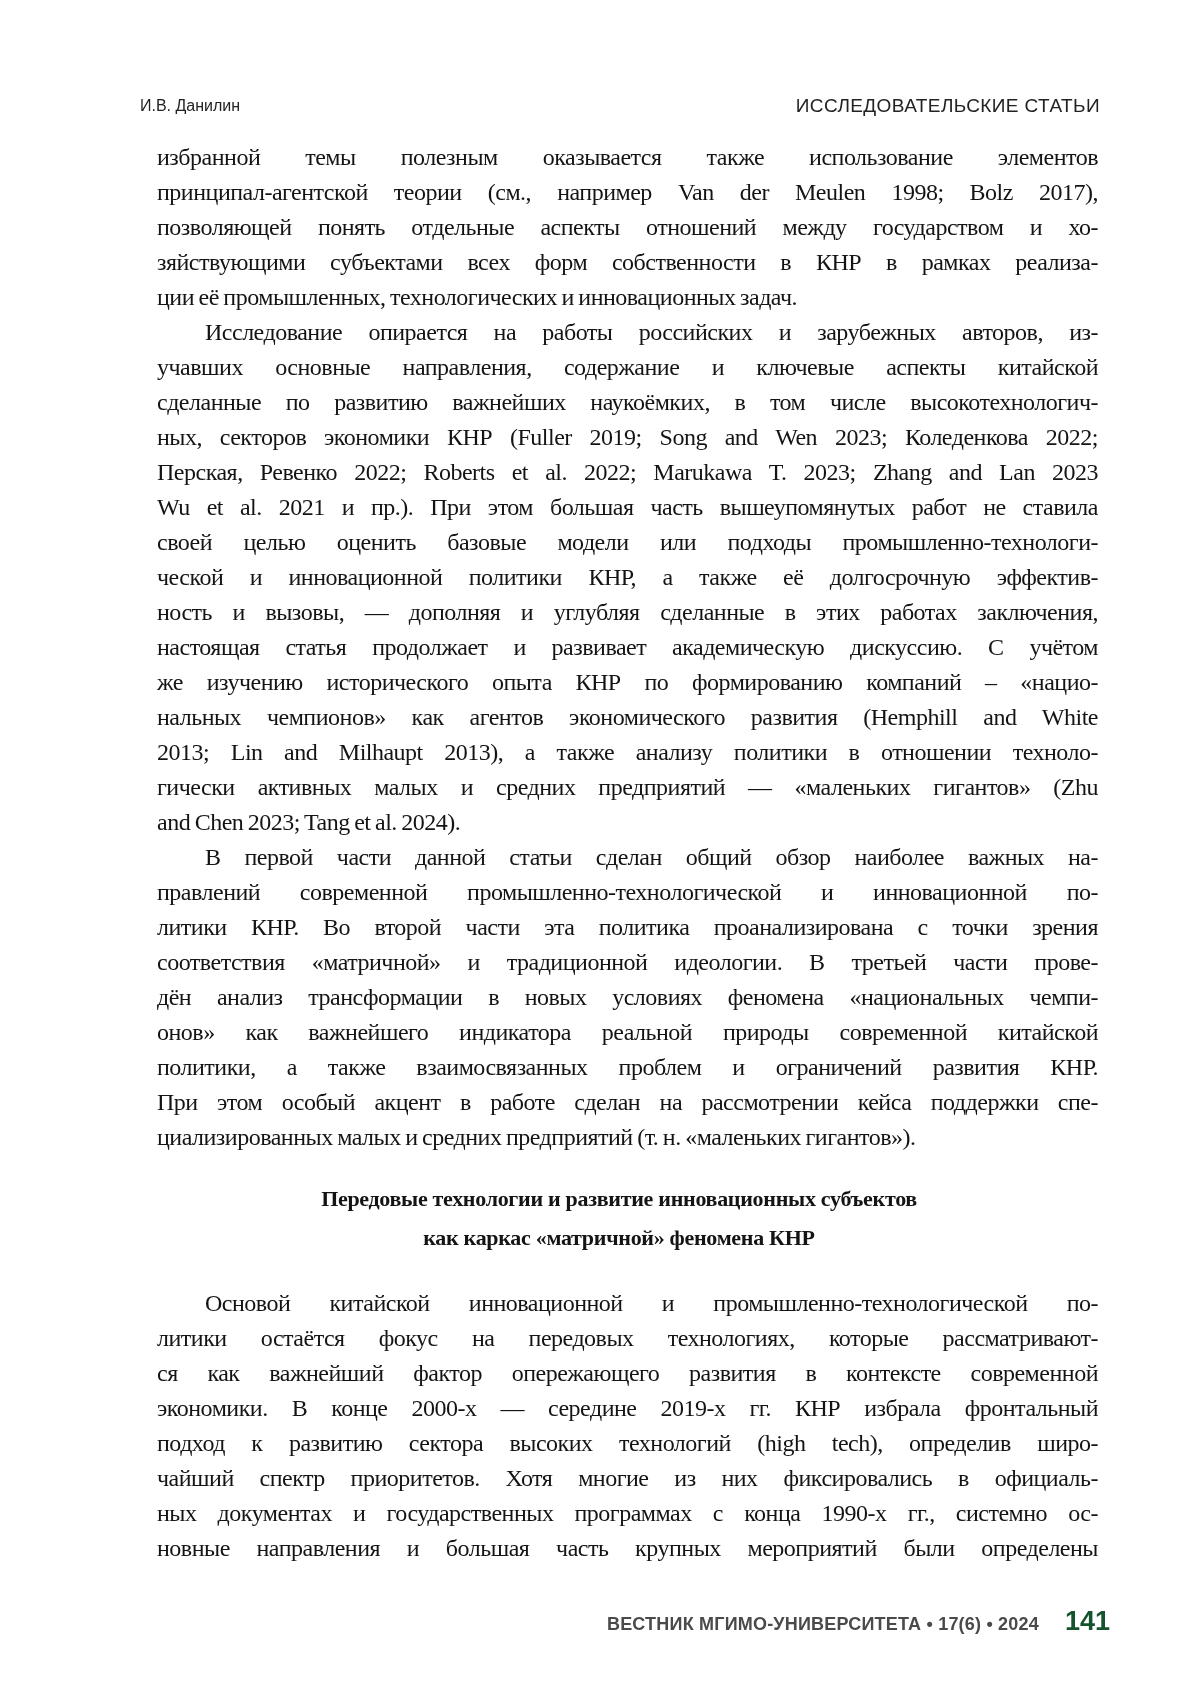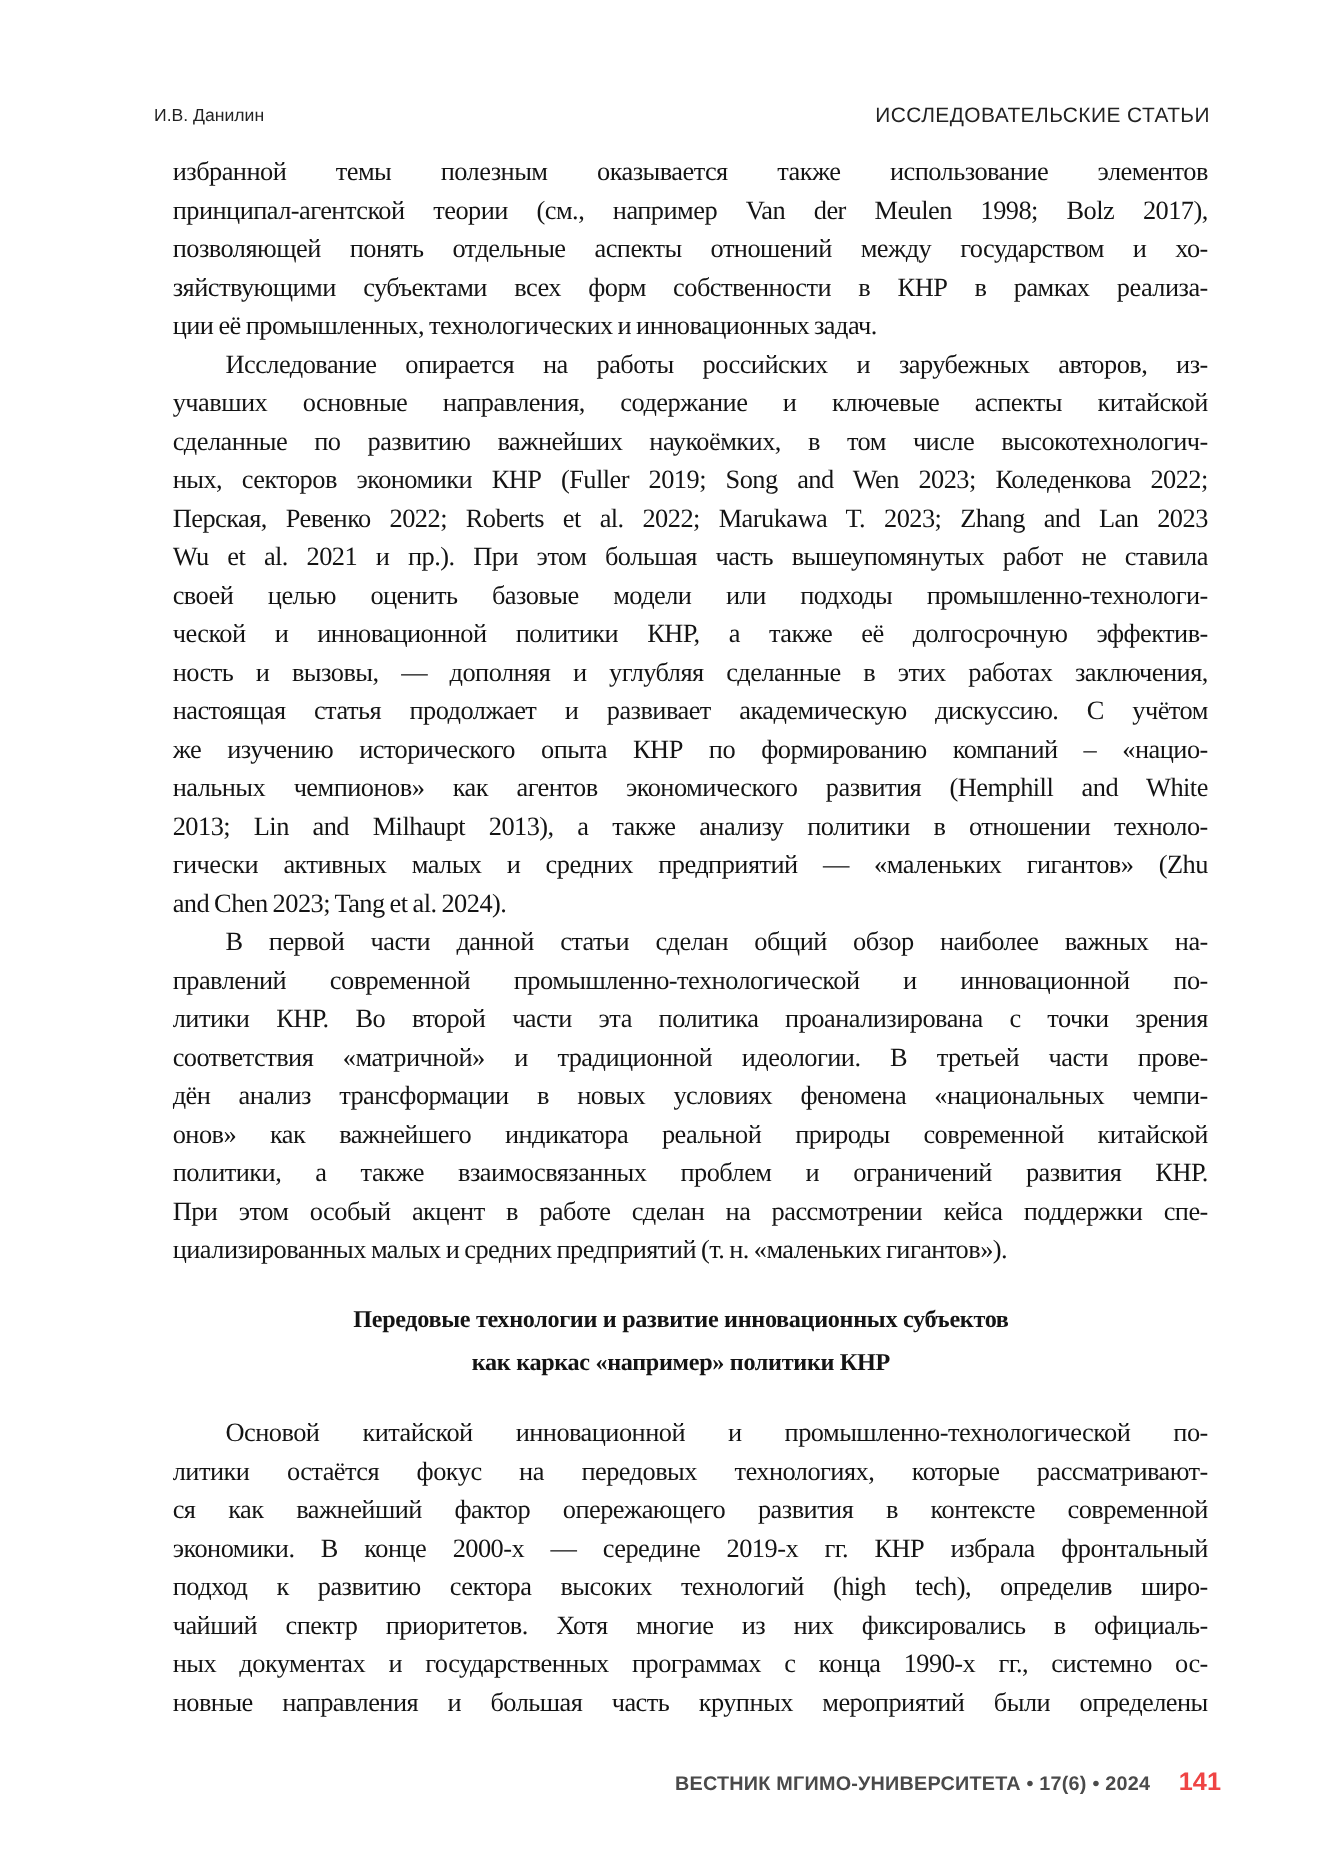--- a/index.html
+++ b/index.html
@@ -66,23 +66,23 @@
     gap: 26px;
     font-family: "Liberation Sans", sans-serif;
   }
   .journal {
     font-size: 18px;
     font-weight: bold;
     color: #4a4a4a;
     letter-spacing: 0.2px;
   }
   .folio {
-    font-size: 23px;
+    font-size: 27px;
     font-weight: bold;
-    color: #ef4444;
+    color: #14532d;
   }
 </style>
 </head>
 <body>
 
 <div class="page">
   <div class="header">
     <span class="author">И.В. Данилин</span>
     <span class="section">ИССЛЕДОВАТЕЛЬСКИЕ СТАТЬИ</span>
   </div>
@@ -118,21 +118,21 @@
         <div class="line">литики КНР. Во второй части эта политика проанализирована с точки зрения</div>
         <div class="line">соответствия «матричной» и традиционной идеологии. В третьей части прове-</div>
         <div class="line">дён анализ трансформации в новых условиях феномена «национальных чемпи-</div>
         <div class="line">онов» как важнейшего индикатора реальной природы современной китайской</div>
         <div class="line">политики, а также взаимосвязанных проблем и ограничений развития КНР.</div>
         <div class="line">При этом особый акцент в работе сделан на рассмотрении кейса поддержки спе-</div>
         <div class="line last">циализированных малых и средних предприятий (т. н. «маленьких гигантов»).</div>
       </div>
       <div class="heading">
         <div class="heading-line">Передовые технологии и развитие инновационных субъектов</div>
-        <div class="heading-line">как каркас «например» политики КНР</div>
+        <div class="heading-line">как каркас «матричной» феномена КНР</div>
       </div>
       <div class="paragraph">
         <div class="line indent">Основой китайской инновационной и промышленно-технологической по-</div>
         <div class="line">литики остаётся фокус на передовых технологиях, которые рассматривают-</div>
         <div class="line">ся как важнейший фактор опережающего развития в контексте современной</div>
         <div class="line">экономики. В конце 2000-х — середине 2019-х гг. КНР избрала фронтальный</div>
         <div class="line">подход к развитию сектора высоких технологий (high tech), определив широ-</div>
         <div class="line">чайший спектр приоритетов. Хотя многие из них фиксировались в официаль-</div>
         <div class="line">ных документах и государственных программах с конца 1990-х гг., системно ос-</div>
         <div class="line">новные направления и большая часть крупных мероприятий были определены</div>

